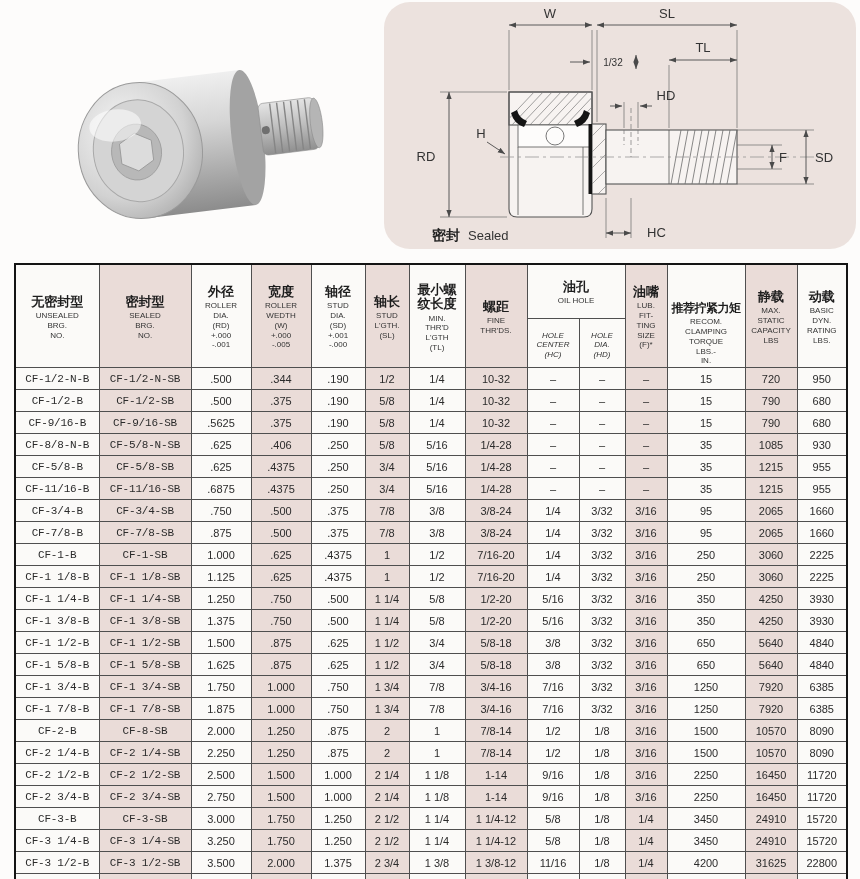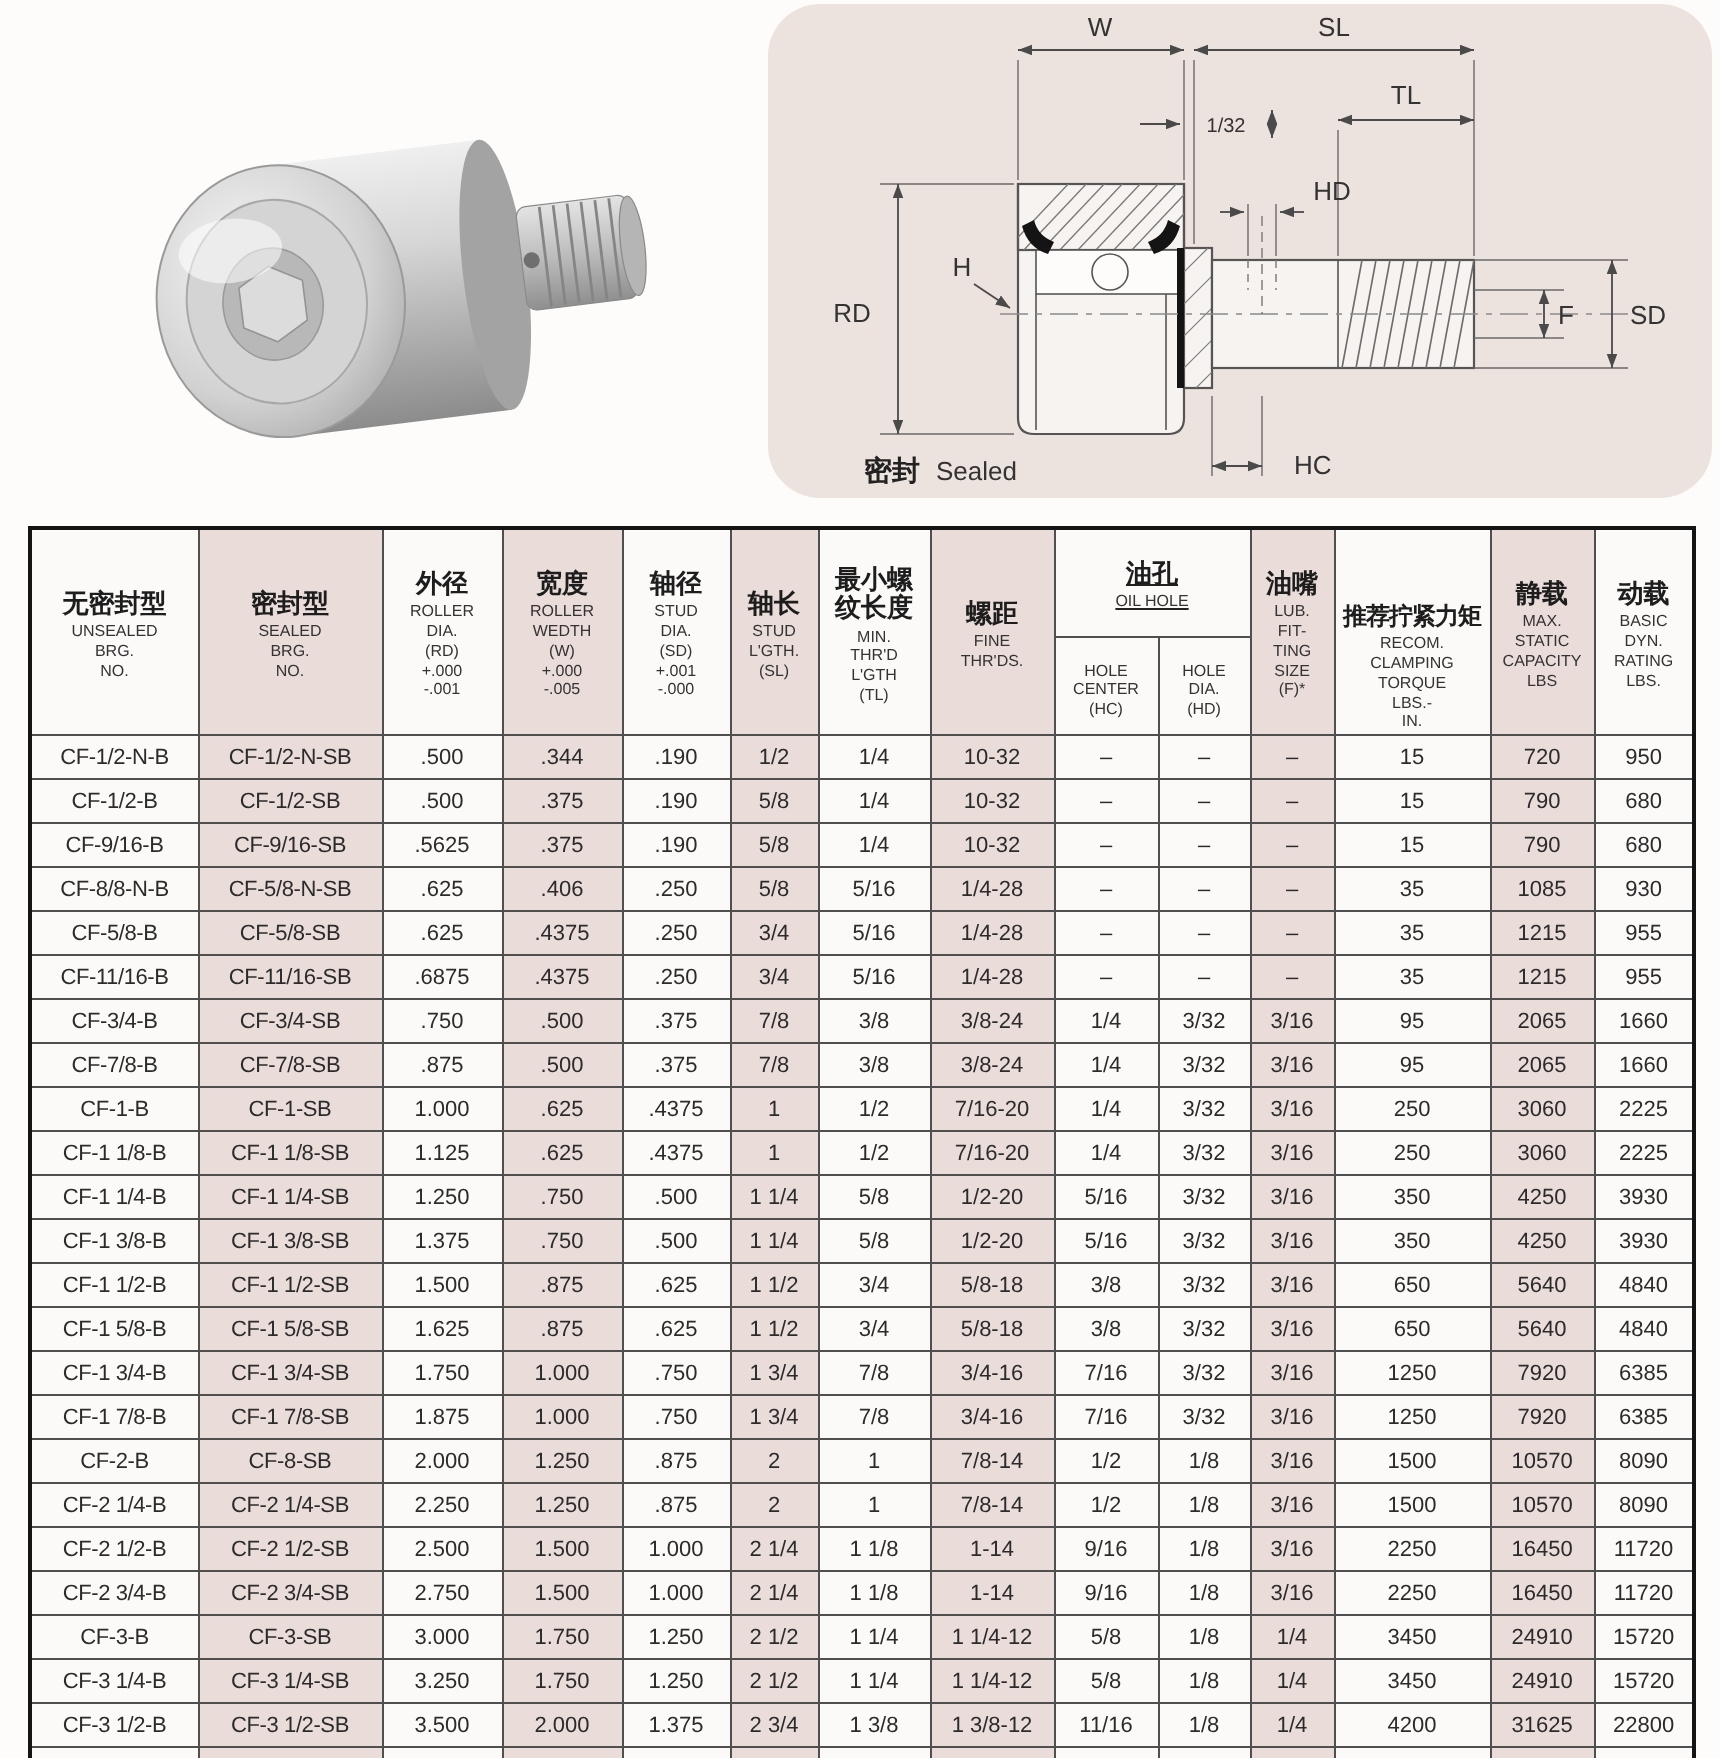--- a/index.html
+++ b/index.html
@@ -27,30 +27,30 @@
   }
   table.spec th, table.spec td{
     border:1px solid #4f4f4f;
     text-align:center;vertical-align:middle;
     overflow:hidden;
   }
   table.spec td{
     height:21px;font-size:11px;color:#2b2b2b;
     padding:0 1px;white-space:nowrap;
   }
-  td.name{text-align:left;padding-left:4px;font-size:10.5px;letter-spacing:-0.2px;}
+  td.name{text-align:left;padding-left:4px;font-size:10.5px;letter-spacing:-0.2px;font-family:Liberation Mono, monospace;}
   .pink{background:#eadcd8;}
   thead th{vertical-align:top;padding-top:4px;font-weight:normal;}
   thead tr.hr1{height:50px;}
   thead tr.hr2{height:46px;}
   .cn{font-size:13px;font-weight:bold;line-height:1.12;white-space:pre-line;color:#1d1d1d;}
   .cn.tight{font-size:12px;letter-spacing:-0.5px;margin-top:33px;}
   .en{font-size:8px;line-height:1.22;white-space:pre-line;margin-top:2px;color:#333;}
-  th.oil-group{vertical-align:top;text-decoration:underline;}
-  th.sub{vertical-align:top;}
+  th.oil-group{vertical-align:top;}
+  th.sub{vertical-align:top;font-style:italic;}
 </style>
 </head>
 <body>
 
 <div class="top-section">
 
   <svg class="product-photo" width="292" height="182" viewBox="0 0 292 182">
     <defs>
       <linearGradient id="metalV" x1="0" y1="0" x2="0" y2="1">
         <stop offset="0" stop-color="#efefef"></stop>

